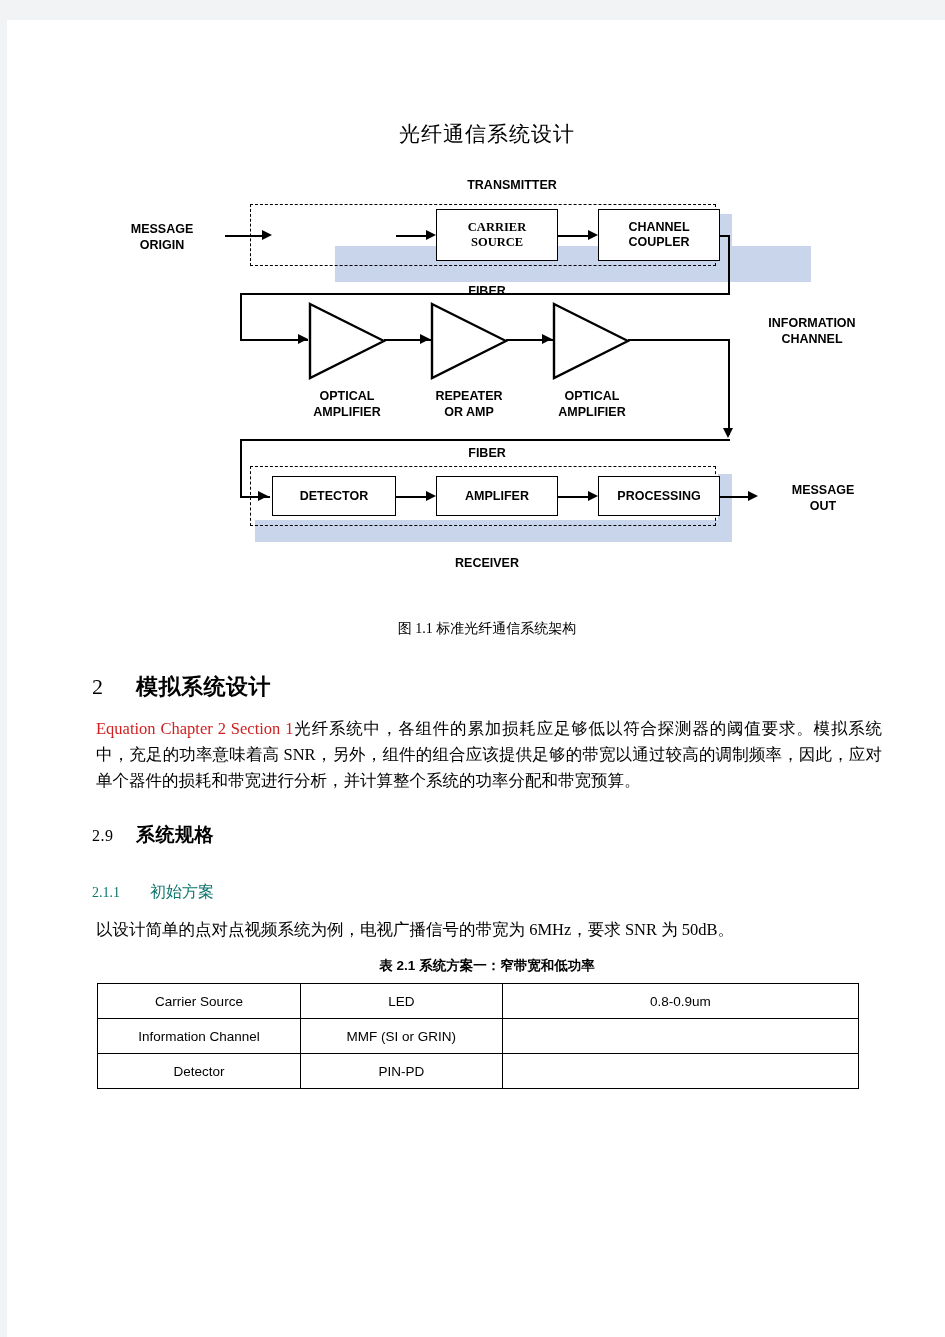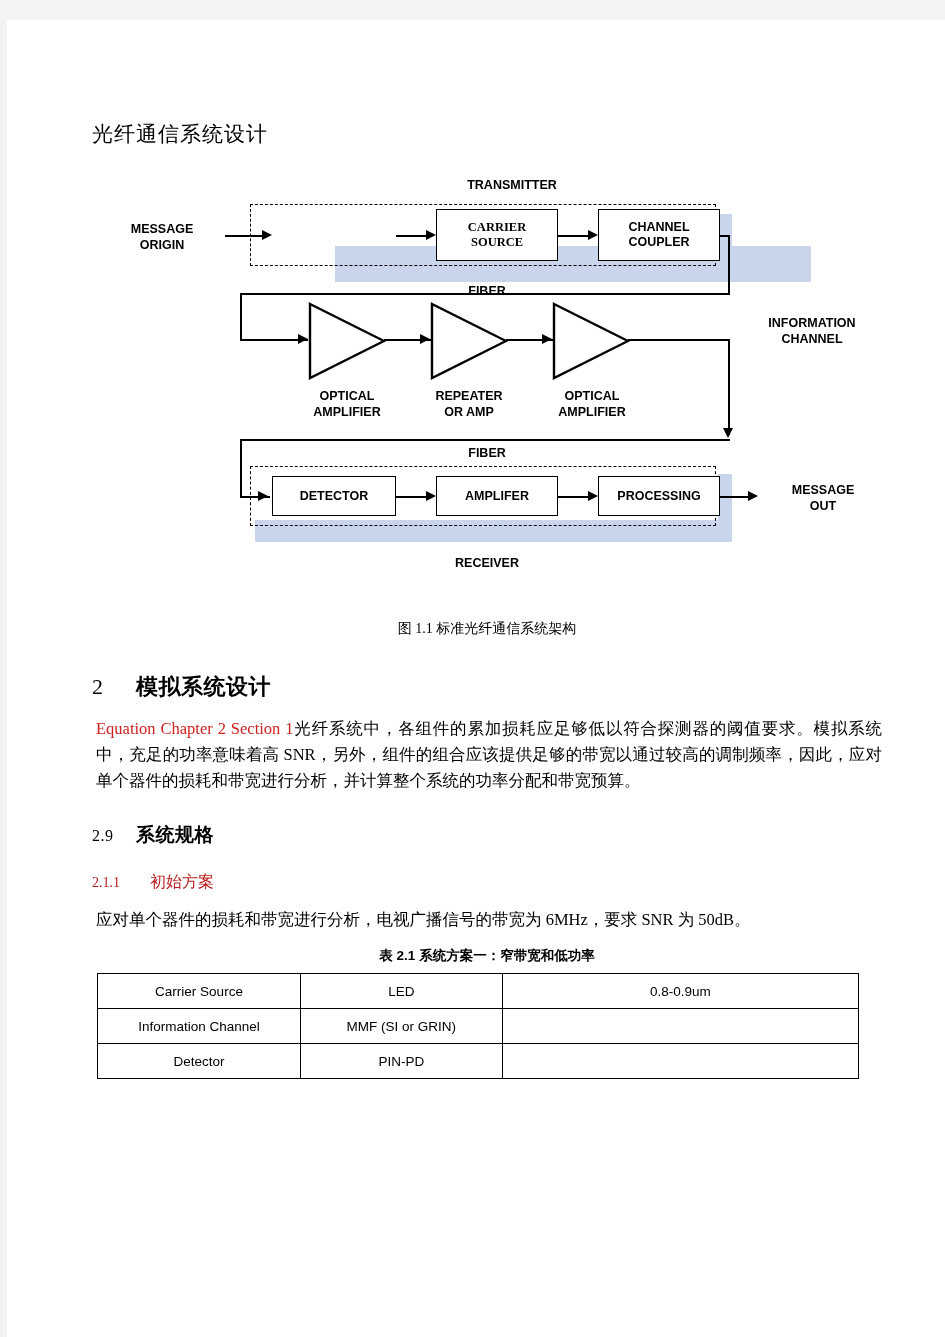--- a/index.html
+++ b/index.html
@@ -23,20 +23,21 @@
   }
   .content {
     position: absolute;
     left: 85px;
     top: 80px;
     width: 790px;
   }
 
   
   .doc-title {
+    text-align: center;
     font-size: 21px;
     font-family: "Liberation Serif", serif;
     color: #000;
     margin: 20px 0 0 0;
     letter-spacing: 1px;
   }
   h1.sec {
     font-size: 22px;
     font-weight: bold;
     margin: 34px 0 0 0;
@@ -58,22 +59,22 @@
   }
   h2.sec .num {
     display: inline-block;
     width: 44px;
     font-weight: normal;
     font-size: 16px;
   }
   h3.sec {
     font-size: 16px;
     font-weight: normal;
-    margin: 24px 0 0 0;
-    color: #b91c1c;
+    margin: 34px 0 0 0;
+    color: #0f766e;
   }
   h3.sec .num {
     display: inline-block;
     width: 58px;
     font-size: 14px;
   }
   p.body {
     font-size: 16.5px;
     line-height: 1.58;
     margin: 14px 0 0 4px;
@@ -299,21 +300,21 @@
     <p class="body"><span class="eqref">Equation Chapter 2 Section 1</span><span>光纤系统中，各组件的累加损耗应足够低以符合探测器的阈值要求。模拟系统中，充足的功率意味着高 SNR，另外，组件的组合应该提供足够的带宽以通过较高的调制频率，因此，应对单个器件的损耗和带宽进行分析，并计算整个系统的功率分配和带宽预算。</span></p>
 
     <h2 class="sec">
       <span class="num">2.9</span><span>系统规格</span>
     </h2>
 
     <h3 class="sec">
       <span class="num">2.1.1</span><span>初始方案</span>
     </h3>
 
-    <p class="body">应对单个器件的损耗和带宽进行分析，电视广播信号的带宽为 6MHz，要求 SNR 为 50dB。</p>
+    <p class="body">以设计简单的点对点视频系统为例，电视广播信号的带宽为 6MHz，要求 SNR 为 50dB。</p>
 
     <div class="caption">表 2.1 系统方案一：窄带宽和低功率</div>
 
     <table class="spec">
       <tbody>
         <tr>
           <td class="c1">Carrier Source</td>
           <td class="c2">LED</td>
           <td class="c3">0.8-0.9um</td>
         </tr>

